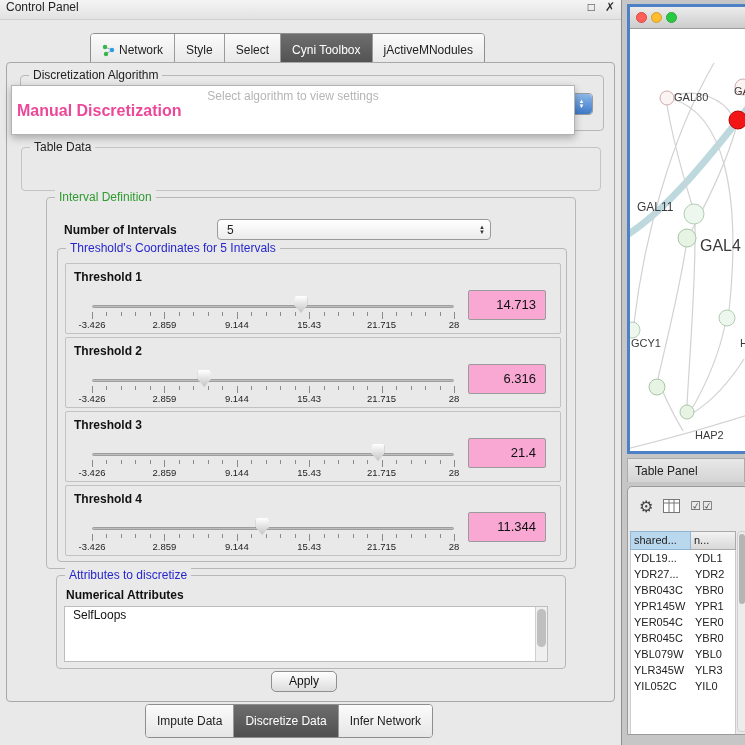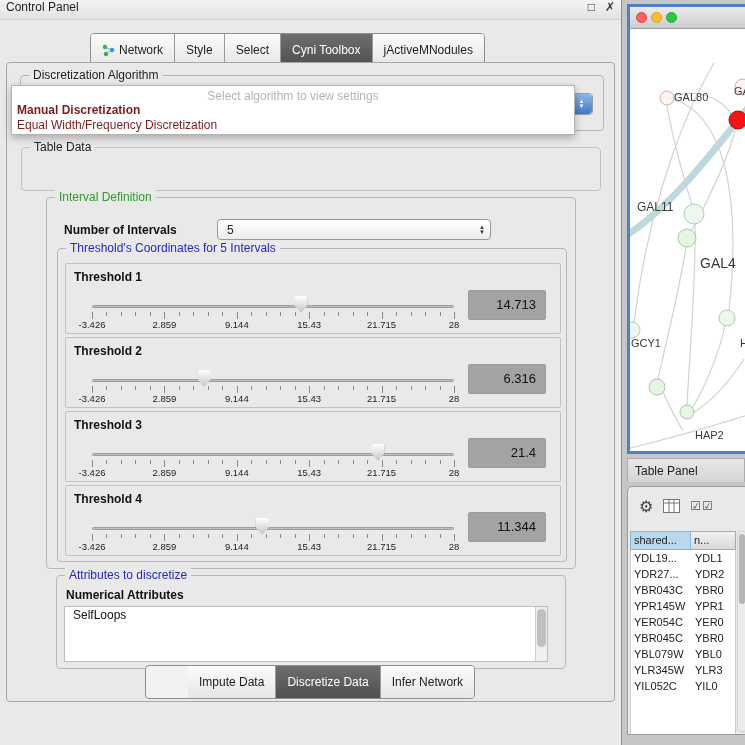--- a/index.html
+++ b/index.html
@@ -8,21 +8,21 @@
           font-family:"Liberation Sans","DejaVu Sans",sans-serif;background:#c6c6c6;color:#222;}
   
   .cp-window{position:absolute;left:0;top:0;width:622px;height:745px;background:#e9e9e9;border-right:1px solid #8f8f8f;}
   .cp-titlebar{position:absolute;left:0;top:0;right:0;height:20px;background:linear-gradient(#f4f4f4,#e2e2e2);
                border-bottom:1px solid #cfcfcf;display:flex;padding:0 6px;font-size:12px;color:#222;}
   .cp-titlebar .spacer{flex:1;}
   .win-icon{font-size:12px;color:#333;margin-left:10px;cursor:default;}
   
   .tabbar{position:absolute;display:inline-flex;height:34px;border:1px solid #8e8e8e;border-radius:4px;overflow:hidden;background:#f2f2f2;}
   .top-tabs{left:90px;top:33px;}
-  .bottom-tabs{left:145px;top:665px;padding-left:42px;}
+  .bottom-tabs{left:145px;top:704px;}
   .tab{display:flex;align-items:center;gap:4px;padding:0 11px;font-size:12px;color:#222;
        background:linear-gradient(#fbfbfb,#e6e6e6);border-right:1px solid #9a9a9a;white-space:nowrap;}
   .tab:last-child{border-right:none;}
   .tab.selected{background:linear-gradient(#6e6e6e,#4f4f4f);color:#fff;}
   
   .cp-main{position:absolute;left:6px;top:62px;width:609px;height:640px;border:1px solid #a8a8a8;border-radius:4px;background:#e9e9e9;}
   fieldset,.fset{border:1px solid #b7b7b7;border-radius:4px;position:absolute;}
   .fset .legend{position:absolute;top:-8px;left:8px;background:#e9e9e9;padding:0 4px;font-size:12px;color:#222;white-space:nowrap;}
   .legend.green{color:#2f9b2f;}
   .legend.blue{color:#2626cc;}
@@ -31,26 +31,26 @@
          font-size:12px;color:#222;display:flex;align-items:center;padding-left:9px;overflow:hidden;}
   .combo-arrows{position:absolute;right:5px;top:50%;transform:translateY(-50%);display:flex;flex-direction:column;
                 align-items:center;font-size:6px;line-height:5px;color:#333;}
   .combo-cap{position:absolute;right:0;top:0;width:21px;height:100%;border-radius:0 4px 4px 0;
              background:linear-gradient(#8cb8ea,#3e79c8);display:flex;flex-direction:column;align-items:center;
              justify-content:center;color:#fff;font-size:6px;line-height:5px;}
   
   .popup{position:absolute;left:4px;top:22px;width:564px;height:50px;background:#fff;border:1px solid #b3b3b3;
          box-shadow:0 3px 8px rgba(0,0,0,.28);z-index:50;padding-top:3px;}
   .popup-placeholder{text-align:center;font-size:12px;color:#b5b5b5;height:14px;line-height:14px;}
-  .popup-option{font-size:12px;color:#7f1d1d;height:15px;line-height:15px;padding-left:5px;}
+  .popup-option{font-size:16px;color:#ec4899;height:15px;line-height:15px;padding-left:5px;}
   .popup-option.bold{font-weight:bold;}
   
   .th-block{position:absolute;left:7px;width:496px;height:71px;border:1px solid #c2c2c2;border-radius:2px;background:#e9e9e9;}
   .th-label{position:absolute;left:8px;top:6px;font-size:12px;font-weight:bold;color:#111;}
-  .th-value{position:absolute;left:402px;top:26px;width:78px;height:30px;background:#a3a3a3;border:1px solid #9b9b9b;
+  .th-value{position:absolute;left:402px;top:26px;width:78px;height:30px;background:#f9a8d4;border:1px solid #9b9b9b;
             border-radius:2px;font-size:13px;line-height:28px;text-align:right;padding-right:9px;color:#111;}
   .th-slider{position:absolute;left:26px;top:28px;width:362px;height:40px;}
   .th-track{position:absolute;left:0;right:0;top:13px;height:3px;background:#bdbdbd;border:1px solid #9e9e9e;border-radius:2px;}
   .th-ticks{position:absolute;left:0;right:0;top:20px;height:8px;}
   .tick{position:absolute;top:0;width:1px;height:4px;background:#8a8a8a;}
   .tick.major{height:7px;}
   .th-scale{position:absolute;left:0;right:0;top:27px;height:12px;}
   .scale-label{position:absolute;transform:translateX(-50%);font-size:9.5px;color:#222;white-space:nowrap;}
   .th-thumb{position:absolute;top:4px;width:13px;height:17px;background:linear-gradient(#ffffff,#c4c4c4);
             clip-path:polygon(10% 0,90% 0,100% 14%,100% 55%,50% 100%,0 55%,0 14%);
@@ -140,21 +140,20 @@
         <span class="combo-cap">
             <span>▲</span>
             <span>▼</span>
           </span>
       </div>
 
       <div class="popup">
         <div class="popup-placeholder">Select algorithm to view settings</div>
         <div class="options">
             <div class="popup-option bold">Manual Discretization</div>
-            <div class="popup-option">Equal Width/Frequency Discretization</div>
           </div>
       </div>
 
       <div class="fset" style="left:14px;top:84px;width:580px;height:44px;border-color:#c4c4c4;">
         <span class="legend">Table Data</span>
       </div>
 
       <div class="fset" style="left:39px;top:134px;width:530px;height:372px;">
         <span class="legend green">Interval Definition</span>
 
@@ -413,21 +412,21 @@
             <circle cx="97" cy="289" r="8" fill="#eef7ee" stroke="#b2cdb2"></circle>
             <circle cx="2" cy="301" r="8" fill="#eef7ee" stroke="#b2cdb2"></circle>
             <circle cx="27" cy="358" r="8" fill="#e7f3e3" stroke="#a8c6a8"></circle>
             <circle cx="57" cy="383" r="7" fill="#e7f3e3" stroke="#a8c6a8"></circle>
           </g>
       </svg>
       <div id="nw-labels">
           <span class="node-label" style="left: 44px; top: 62px; font-size: 11px;">GAL80</span>
           <span class="node-label" style="left: 104px; top: 56px; font-size: 11px;">GA</span>
           <span class="node-label" style="left: 7px; top: 171px; font-size: 12px;">GAL11</span>
-          <span class="node-label" style="left: 70px; top: 226px; font-size: 14px;">GAL4</span>
+          <span class="node-label" style="left: 70px; top: 208px; font-size: 16px;">GAL4</span>
           <span class="node-label" style="left: 1px; top: 308px; font-size: 11px;">GCY1</span>
           <span class="node-label" style="left: 110px; top: 308px; font-size: 11px;">H</span>
           <span class="node-label" style="left: 65px; top: 368px; font-size: 11px; margin-top: 32px;">HAP2</span>
         </div>
     </div>
   </div>
 
   <div class="tp-header">
     <span>Table Panel</span>
   </div>

